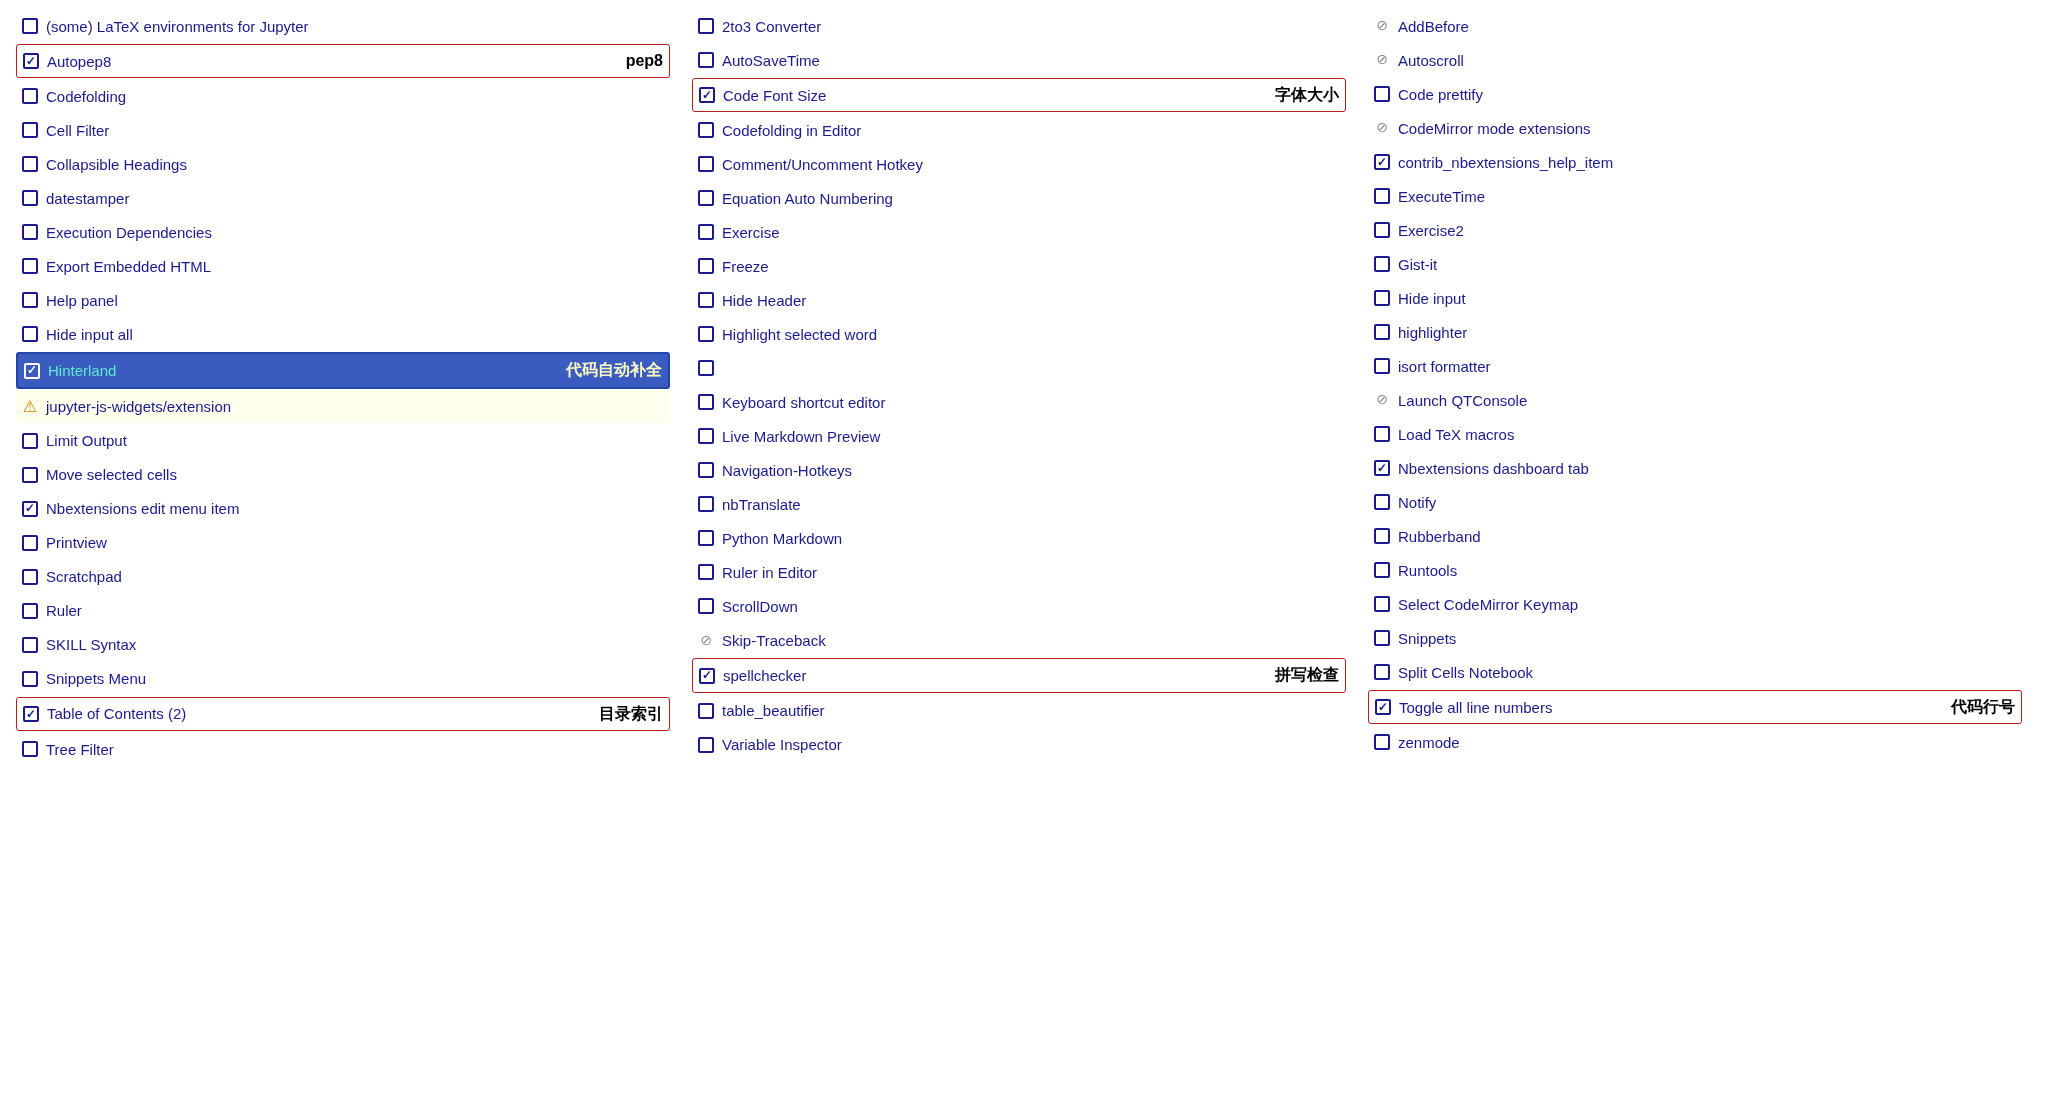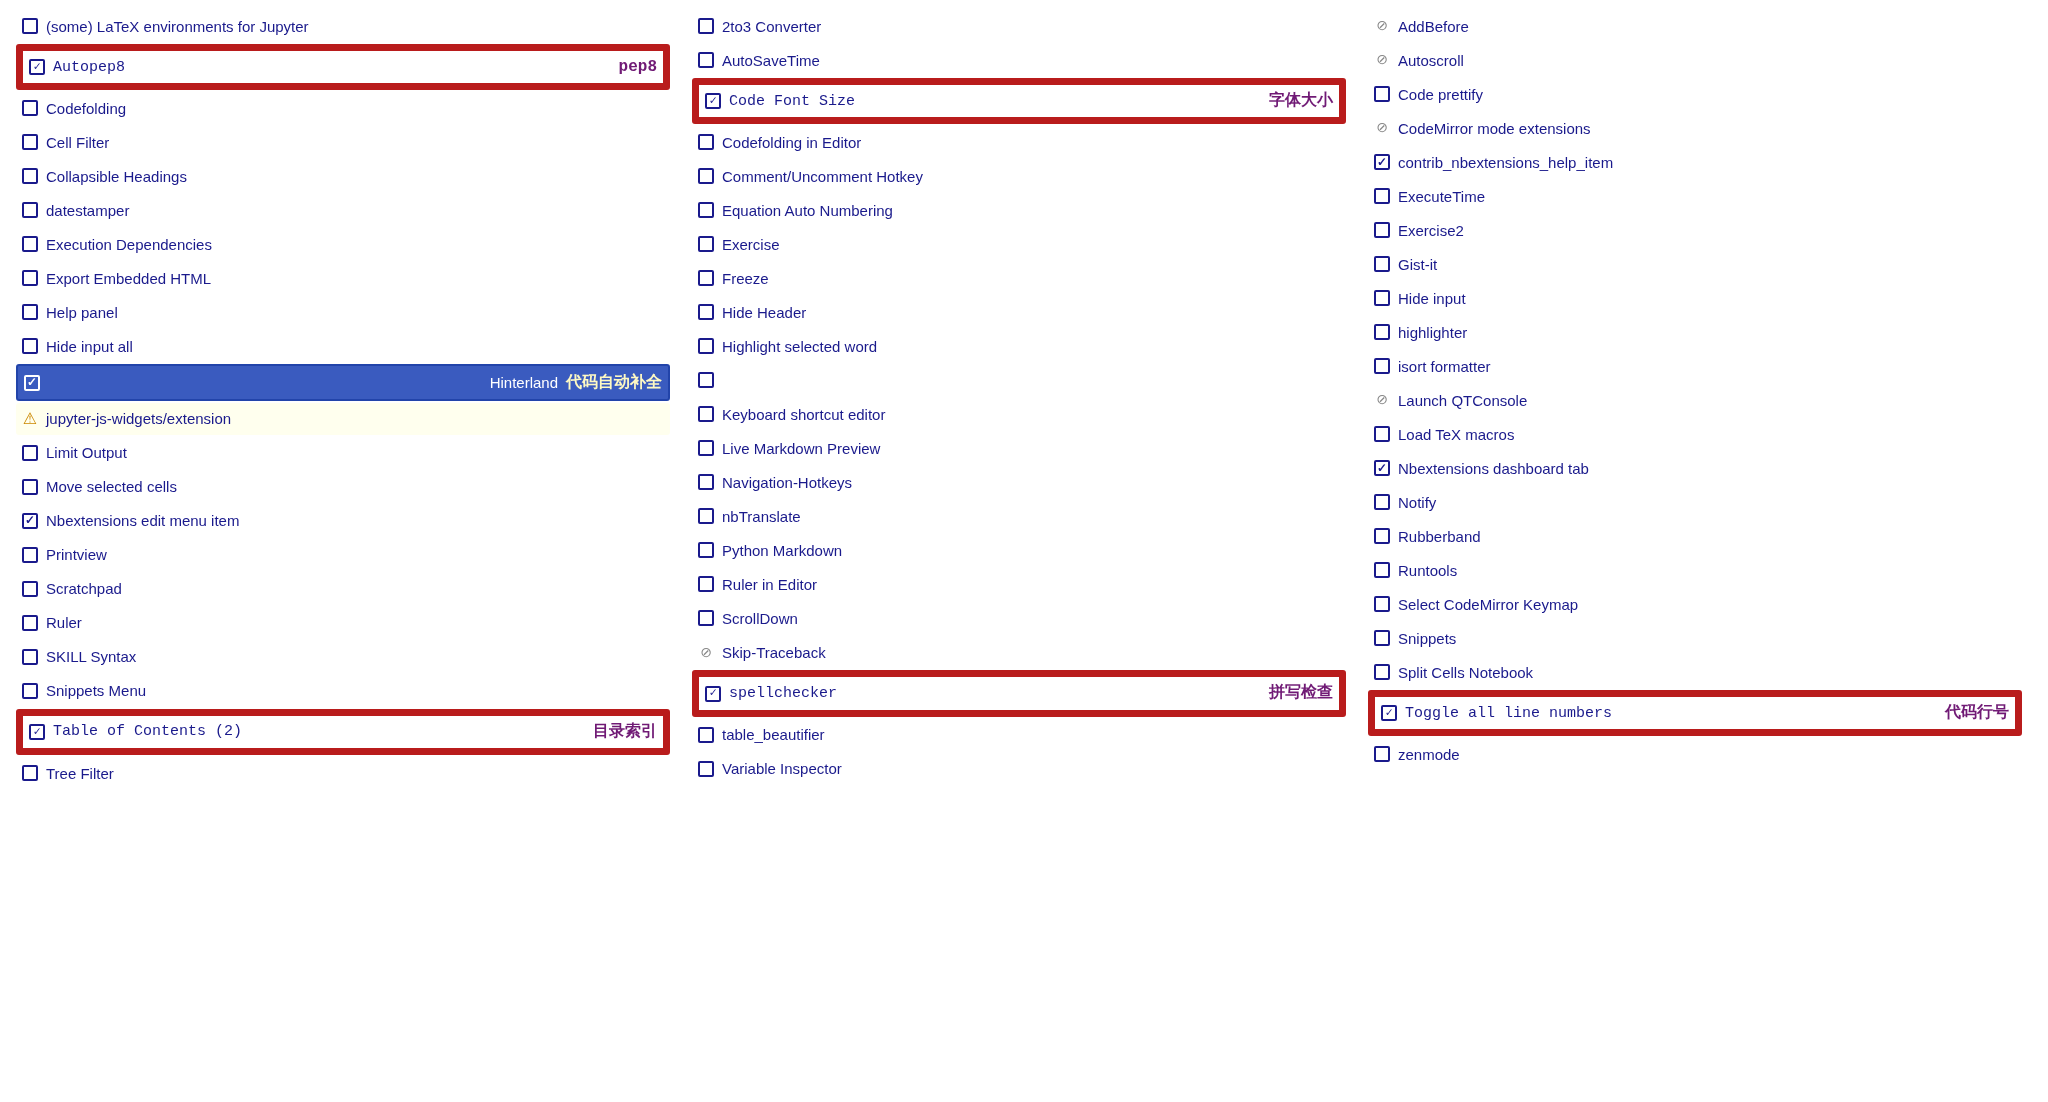--- a/index.html
+++ b/index.html
@@ -30,23 +30,22 @@
       border-radius: 3px;
       line-height: 1.4;
       min-height: 32px;
     }
     .item.highlighted {
       background: #3a5bbf;
       color: #fff;
       border: 2px solid #2244aa;
     }
     .item.bordered {
-      border: 7px solid #b91c1c;
+      border: 1px solid #b91c1c;
       background: #fff;
-      font-family: Liberation Mono, monospace;
     }
     .item.warning-bg {
       background: #ffffee;
     }
     .checkbox {
       width: 16px;
       height: 16px;
       border: 2px solid #1a1a8c;
       border-radius: 2px;
       display: flex;
@@ -83,27 +82,26 @@
       flex-shrink: 0;
       font-size: 14px;
       color: #666;
     }
     .item-label {
       flex: 1;
       font-size: 15px;
       font-weight: 500;
     }
     .item-label.white {
-      color: #ffffff;
-      text-align: right;
+      color: #5eead4;
     }
     .item-badge {
       font-size: 14px;
       font-weight: bold;
-      color: #701a75;
+      color: #000000;
       margin-left: auto;
     }
     .item-badge.white {
       color: #fef9c3;
     }
     .item-badge.chinese {
       font-size: 16px;
     }
   </style>
 </head>

